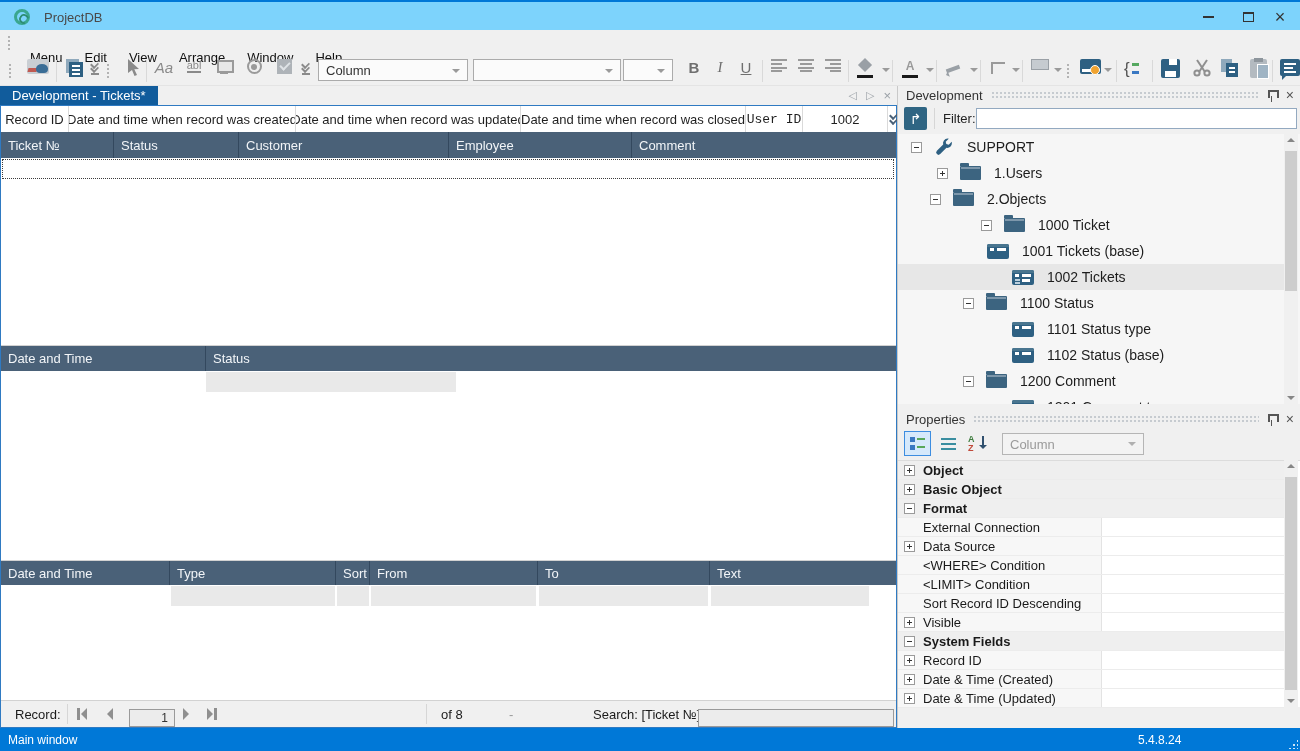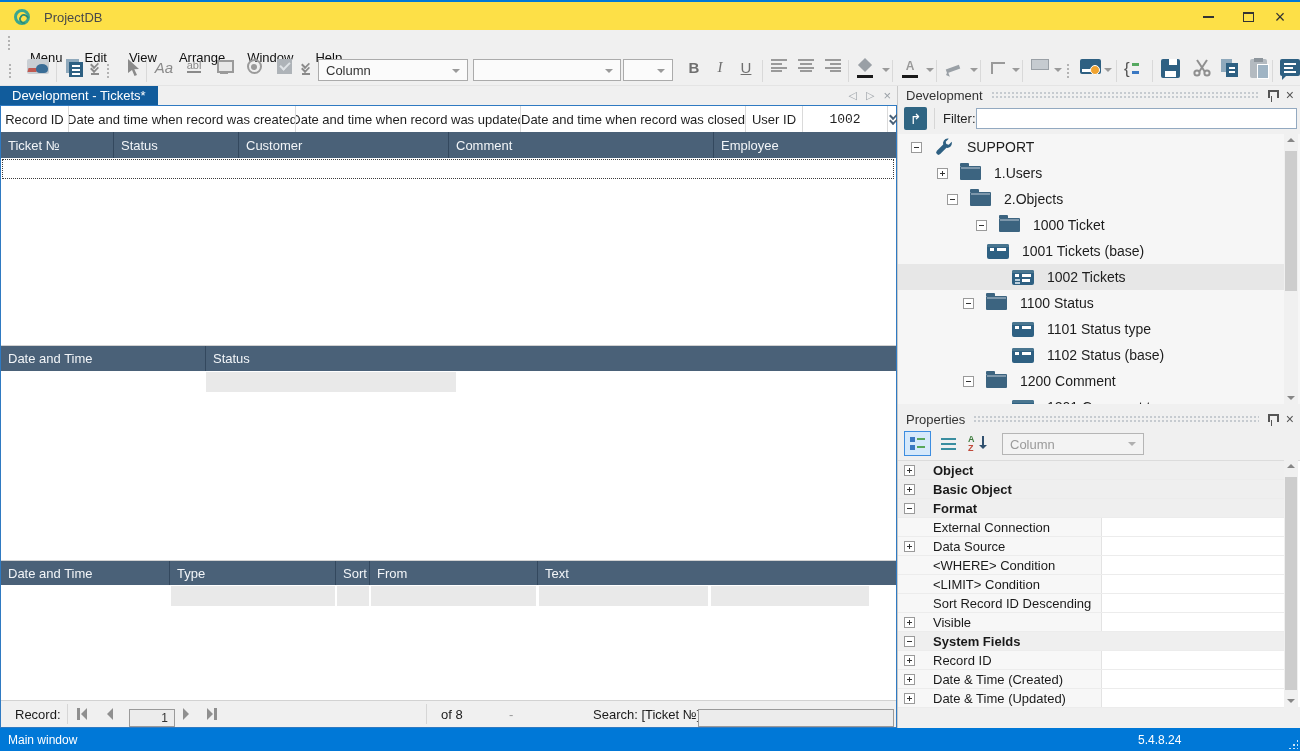--- a/index.html
+++ b/index.html
@@ -1,20 +1,20 @@
 <!DOCTYPE html>
 <html><head>
 <meta charset="utf-8">
 <style>
   *{box-sizing:border-box;margin:0;padding:0}
   html,body{width:1300px;height:751px;overflow:hidden}
   body{position:relative;font-family:"Liberation Sans",sans-serif;font-size:13px;color:#1a1a1a;background:#f0f0f0}
 
   
-  .titlebar{position:absolute;top:0;left:0;right:0;height:30px;background:#fde047;border-top:2px solid #0078d7}
+  .titlebar{position:absolute;top:0;left:0;right:0;height:30px;background:#7dd3fc;border-top:2px solid #0078d7}
   .logo{position:absolute;left:14px;top:7px;width:16px;height:16px;border:3px solid #3aa68f;border-radius:50%}
   .logo::before{content:"";position:absolute;left:2px;top:2px;width:6px;height:6px;border:2px solid #2e8d74;border-radius:50%;border-right-color:transparent;transform:rotate(35deg)}
   .title-text{position:absolute;left:44px;top:8px;color:#4a4a4a}
   .win-btn{position:absolute;top:3px;width:32px;height:24px;display:flex;align-items:center;justify-content:center;color:#333}
   .wb-min{left:1192px}.wb-max{left:1232px}.wb-close{left:1264px;font-size:18px;line-height:18px}
   .wb-min i{width:11px;height:2px;background:#333;display:block}
   .wb-max i{width:11px;height:10px;border:1px solid #333;border-top-width:2px;display:block}
 
   
   .menubar{position:absolute;top:30px;left:0;right:0;height:26px;display:flex;align-items:center}
@@ -170,21 +170,21 @@
   .ic-az{width:19px;height:17px;position:relative;font-weight:bold;font-size:9px;line-height:8px}
   .ic-az .a{position:absolute;left:0;top:0;color:#3f7d3f}
   .ic-az .z{position:absolute;left:0;bottom:0;color:#c04a3a}
   .ic-az .arr{position:absolute;right:3px;top:1px;width:2px;height:10px;background:#30506e}
   .ic-az .arr::after{content:"";position:absolute;left:-3px;top:9px;border:4px solid transparent;border-top-color:#30506e}
   .props-combo{position:absolute;left:104px;top:4px;width:142px;height:22px;background:#f3f3f3;border:1px solid #b5b5b5;display:flex;align-items:center;padding:0 7px;color:#9a9a9a}
   .props-combo .ca{position:absolute;right:7px;width:0;height:0;border:4px solid transparent;border-top-color:#b0b0b0;top:8px}
   .prop-grid{position:absolute;left:0;right:0;top:50px;height:247px;background:#fff;border-top:1px solid #dcdcdc}
   .prop-row{position:absolute;left:0;right:16px;height:19px;display:flex;align-items:center;border-bottom:1px solid #ececec}
   .prop-row .exp{margin-left:6px}
-  .prop-label{margin-left:18px;white-space:nowrap}
+  .prop-label{margin-left:8px;white-space:nowrap}
   .prop-row.cat{background:#efefef;font-weight:bold}
   .prop-row .val{position:absolute;left:203px;right:0;top:0;bottom:0;background:#fff;border-left:1px solid #e3e3e3}
   .prop-row{background:#f7f7f7}
 
   
   .statusbar{position:absolute;left:0;right:0;bottom:0;height:23px;background:#0078d7;color:#fff;font-size:12px}
   .sb-left{position:absolute;left:8px;top:5px}
   .sb-ver{position:absolute;left:1138px;top:5px}
   .sb-grip{position:absolute;right:2px;bottom:2px;width:10px;height:10px;background-image:radial-gradient(rgba(255,255,255,.8) 1px,transparent 1.2px);background-size:4px 4px;clip-path:polygon(100% 0,100% 100%,0 100%)}
 </style>
@@ -383,52 +383,53 @@
     <span style="font-size:13px">×</span>
   </span>
 </div>
 
 <div class="doc">
   <div class="rec-header" id="rec-header">
       <div class="rh-cell" style="flex: 0 0 68px;">Record ID</div>
       <div class="rh-cell" style="flex: 0 0 227px;">Date and time when record was created</div>
       <div class="rh-cell" style="flex: 0 0 225px;">Date and time when record was updated</div>
       <div class="rh-cell" style="flex: 0 0 225px;">Date and time when record was closed</div>
-      <div class="rh-cell" style="flex: 0 0 57px;">User ID</div>
-      <div class="rh-cell" style="flex: 0 0 85px; font-family: Liberation Mono, monospace;">1002</div>
+      <div class="rh-cell" style="flex: 0 0 57px; font-family: Liberation Mono, monospace;">User ID</div>
+      <div class="rh-cell" style="flex: 0 0 85px;">1002</div>
       <div class="rh-chev">
         <span style="display:flex;flex-direction:column">
           <b></b>
           <b></b>
         </span>
       </div>
     </div>
 
   <div class="ghead" id="g1head" style="top:26px;height:26px">
       <div class="gh-cell" style="flex: 0 0 112px;">Ticket №</div>
       <div class="gh-cell" style="flex: 0 0 125px;">Status</div>
       <div class="gh-cell" style="flex: 0 0 210px;">Customer</div>
+      <div class="gh-cell" style="flex: 0 0 183px;">Employee</div>
       <div class="gh-cell" style="flex: 1 1 0%;">Comment</div>
-      <div class="gh-cell" style="flex: 0 0 183px;">Employee</div>
     </div>
   <div class="dotted-row" style="left:1px;right:2px;top:53px;height:20px"></div>
 
   <div class="hsplit" style="top:239px"></div>
   <div class="ghead" id="g2head" style="top:240px;height:25px">
       <div class="gh-cell" style="flex: 0 0 204px;">Date and Time</div>
       <div class="gh-cell" style="flex: 1 1 0%;">Status</div>
     </div>
   <div class="gray-cell" style="left:205px;top:266px;width:250px;height:20px"></div>
 
   <div class="hsplit" style="top:454px"></div>
   <div class="ghead" id="g3head" style="top:455px;height:24px">
       <div class="gh-cell" style="flex: 0 0 168px;">Date and Time</div>
       <div class="gh-cell" style="flex: 0 0 166px;">Type</div>
       <div class="gh-cell" style="flex: 0 0 34px;">Sort</div>
       <div class="gh-cell" style="flex: 0 0 168px;">From</div>
+      <div class="gh-cell" style="flex: 0 0 172px;">To</div>
       <div class="gh-cell" style="flex: 1 1 0%;">Text</div>
     </div>
   <div class="gray-cell" style="left:170px;top:480px;width:164px;height:20px"></div>
   <div class="gray-cell" style="left:336px;top:480px;width:32px;height:20px"></div>
   <div class="gray-cell" style="left:370px;top:480px;width:165px;height:20px"></div>
   <div class="gray-cell" style="left:538px;top:480px;width:169px;height:20px"></div>
   <div class="gray-cell" style="left:710px;top:480px;width:158px;height:20px"></div>
 
   <div class="navbar">
     <span style="left:14px">Record:</span>
@@ -481,26 +482,26 @@
         <span class="i-wrench"><svg width="20" height="20" viewBox="0 0 20 20">
             <path fill="#2e6082" d="M13.6 1.6a4.6 4.6 0 0 0-4.4 5.9L2.9 13.8a2.3 2.3 0 1 0 3.3 3.3l6.3-6.3a4.6 4.6 0 0 0 5.4-4.7c0-.5-.1-.9-.2-1.4l-3 3-2.4-.6-.6-2.4 3-3c-.4-.1-.7-.1-1.1-.1z"></path>
           </svg></span>
         <span class="tree-label">SUPPORT</span>
       </div>
       <div class="tree-row" style="top: 26px; padding-left: 39px;">
         <span class="exp plus"></span>
         <span class="i-folder"></span>
         <span class="tree-label">1.Users</span>
       </div>
-      <div class="tree-row" style="top: 52px; padding-left: 49px;">
+      <div class="tree-row" style="top: 52px; padding-left: 32px;">
         <span class="exp minus"></span>
         <span class="i-folder"></span>
         <span class="tree-label">2.Objects</span>
       </div>
-      <div class="tree-row" style="top: 78px; padding-left: 78px;">
+      <div class="tree-row" style="top: 78px; padding-left: 60px; margin-left: 23px;">
         <span class="exp minus"></span>
         <span class="i-folder"></span>
         <span class="tree-label">1000 Ticket</span>
       </div>
       <div class="tree-row" style="top: 104px; padding-left: 66px;">
         <span class="exp none"></span>
         <span class="i-tbl">
           <i class="d1"></i>
           <i class="d2"></i>
         </span>

